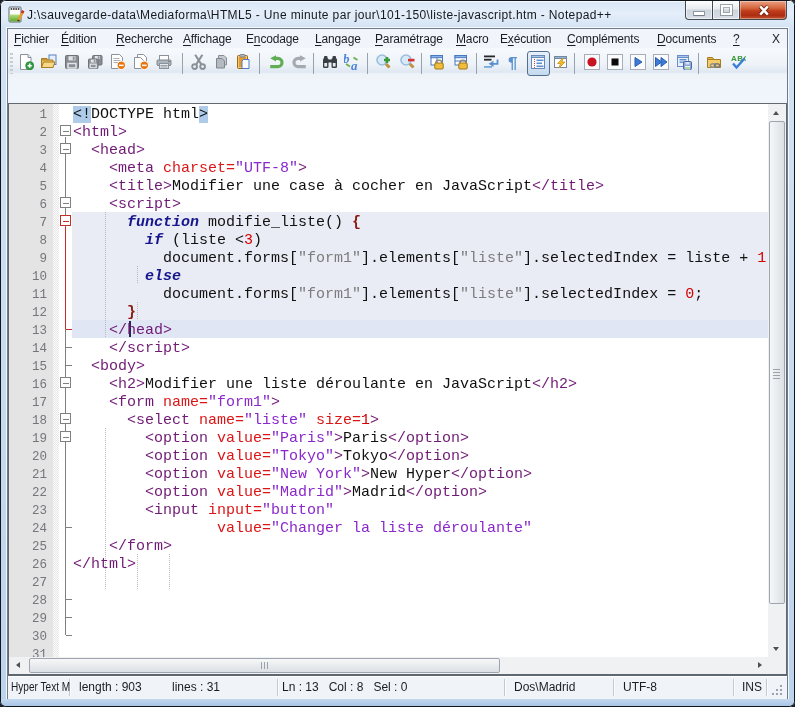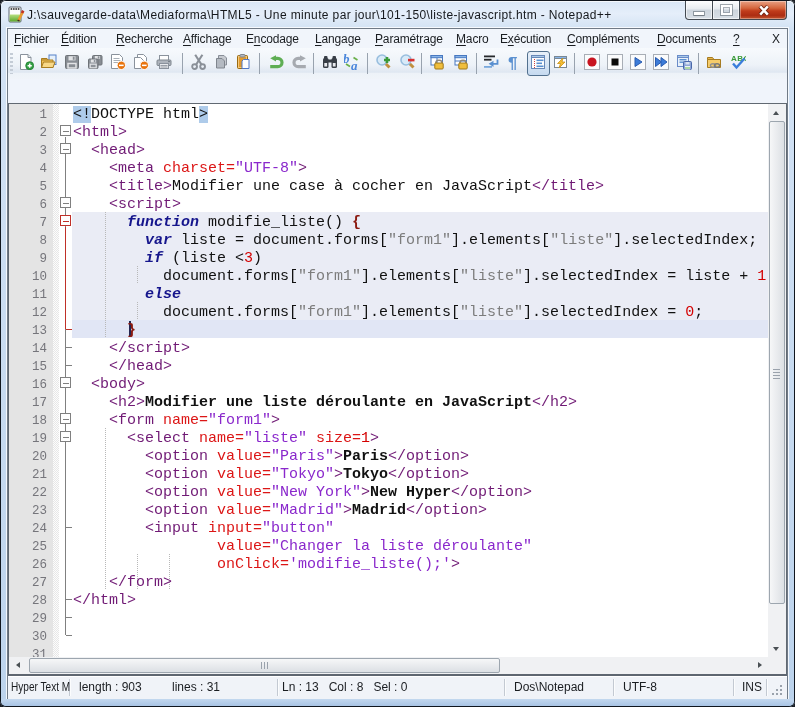--- a/index.html
+++ b/index.html
@@ -36,21 +36,21 @@
 #code div{height:18px;white-space:pre;}
 #nums{position:absolute;left:9px;top:105.5px;width:38px;height:551px;overflow:hidden;text-align:right;color:#75757B;white-space:pre;font-size:12.5px;}
 #nums div{height:18px;}
 .t{color:#701a75;margin-top:16px;}
 .a{color:#DC1616;}
 .s{color:#8A28CC;}
 .k{color:#15158C;font-weight:bold;font-style:italic;}
 .g{color:#7C7C7C;}
 .n{color:#D40000;}
 .b{color:#8B1A10;font-weight:bold;}
-.bd{font-weight:bold;}
+.bd{font-weight:normal;}
 .hl{background:#AECBEA;}
 #jsbg{position:absolute;left:0;top:108px;width:696px;height:108px;background:#EAECF5;}
 #caretline{position:absolute;left:0;top:216px;width:696px;height:18px;background:#E1E6F5;}
 #caret{position:absolute;left:57px;top:217px;width:2px;height:16px;background:#25254F;}
 .ig{position:absolute;width:1px;background:repeating-linear-gradient(#B8B8B8 0 1px,transparent 1px 2px);}
 #vscroll{position:absolute;left:768px;top:104px;width:18px;height:553px;background:#F0F1F3;}
 #hscroll{position:absolute;left:9px;top:657px;width:759px;height:17px;background:#F0F1F3;}
 #corner{position:absolute;left:768px;top:657px;width:18px;height:17px;background:#F0F1F3;}
 .thumb{position:absolute;box-sizing:border-box;border:1px solid #9DA6AF;border-radius:2px;background:linear-gradient(90deg,#F6F7F8,#E9EBEE 50%,#DCE0E4);}
 .thumbh{background:linear-gradient(#F6F7F8,#E9EBEE 50%,#DCE0E4);}
@@ -324,39 +324,37 @@
     <div class="ig" style="left:97px;top:450px;height:36px"></div>
     <div id="caret"></div>
     <div id="code">
         <div><span class="hl">&lt;!</span>DOCTYPE html<span class="hl">&gt;</span></div>
         <div><span class="t">&lt;html&gt;</span></div>
         <div>  <span class="t">&lt;head&gt;</span></div>
         <div>    <span class="t">&lt;meta </span><span class="a">charset=</span><span class="s">"UTF-8"</span><span class="t">&gt;</span></div>
         <div>    <span class="t">&lt;title&gt;</span>Modifier une case à cocher en JavaScript<span class="t">&lt;/title&gt;</span></div>
         <div>    <span class="t">&lt;script&gt;</span></div>
         <div>      <span class="k">function</span> modifie_liste() <span class="b">{</span></div>
-        <div>        <span class="k">var</span> liste = document.forms[<span class="g">"form1"</span>].elements[<span class="g">"liste"</span>].selectedIndex;</div>
         <div>        <span class="k">if</span> (liste &lt;<span class="n">3</span>)</div>
         <div>          document.forms[<span class="g">"form1"</span>].elements[<span class="g">"liste"</span>].selectedIndex = liste + <span class="n">1</span>;</div>
         <div>        <span class="k">else</span></div>
         <div>          document.forms[<span class="g">"form1"</span>].elements[<span class="g">"liste"</span>].selectedIndex = <span class="n">0</span>;</div>
         <div>      <span class="b">}</span></div>
+        <div>    <span class="t">&lt;/head&gt;</span></div>
         <div>    <span class="t">&lt;/script&gt;</span></div>
-        <div>    <span class="t">&lt;/head&gt;</span></div>
         <div>  <span class="t">&lt;body&gt;</span></div>
         <div>    <span class="t">&lt;h2&gt;</span><span class="bd">Modifier une liste déroulante en JavaScript</span><span class="t">&lt;/h2&gt;</span></div>
         <div>    <span class="t">&lt;form </span><span class="a">name=</span><span class="s">"form1"</span><span class="t">&gt;</span></div>
         <div>      <span class="t">&lt;select </span><span class="a">name=</span><span class="s">"liste"</span><span class="a"> size=</span><span class="n">1</span><span class="t">&gt;</span></div>
         <div>        <span class="t">&lt;option </span><span class="a">value=</span><span class="s">"Paris"</span><span class="t">&gt;</span><span class="bd">Paris</span><span class="t">&lt;/option&gt;</span></div>
         <div>        <span class="t">&lt;option </span><span class="a">value=</span><span class="s">"Tokyo"</span><span class="t">&gt;</span><span class="bd">Tokyo</span><span class="t">&lt;/option&gt;</span></div>
         <div>        <span class="t">&lt;option </span><span class="a">value=</span><span class="s">"New York"</span><span class="t">&gt;</span><span class="bd">New Hyper</span><span class="t">&lt;/option&gt;</span></div>
         <div>        <span class="t">&lt;option </span><span class="a">value=</span><span class="s">"Madrid"</span><span class="t">&gt;</span><span class="bd">Madrid</span><span class="t">&lt;/option&gt;</span></div>
         <div>        <span class="t">&lt;input </span><span class="a">input=</span><span class="s">"button"</span></div>
         <div>                <span class="a">value=</span><span class="s">"Changer la liste déroulante"</span></div>
-        <div>                <span class="a">onClick=</span><span class="s">'modifie_liste();'</span><span class="t">&gt;</span></div>
         <div>    <span class="t">&lt;/form&gt;</span></div>
         <div><span class="t">&lt;/html&gt;</span></div>
       </div>
   </div>
   <div id="nums" class="mono"><div>1</div><div>2</div><div>3</div><div>4</div><div>5</div><div>6</div><div>7</div><div>8</div><div>9</div><div>10</div><div>11</div><div>12</div><div>13</div><div>14</div><div>15</div><div>16</div><div>17</div><div>18</div><div>19</div><div>20</div><div>21</div><div>22</div><div>23</div><div>24</div><div>25</div><div>26</div><div>27</div><div>28</div><div>29</div><div>30</div><div>31</div></div>
   <svg class="abs" style="left:59px;top:104px" width="13" height="553" viewBox="0 0 13 553" shape-rendering="crispEdges">
     <line x1="6.5" y1="32.5" x2="6.5" y2="531" stroke="#808080"></line>
     <line x1="6.5" y1="243" x2="12.5" y2="243" stroke="#808080"></line>
     <line x1="6.5" y1="261" x2="12.5" y2="261" stroke="#808080"></line>
     <line x1="6.5" y1="423" x2="12.5" y2="423" stroke="#808080"></line>
@@ -402,21 +400,21 @@
     <div class="ssep" style="left:61px"></div>
     <div class="ssep" style="left:269px"></div>
     <div class="ssep" style="left:496px"></div>
     <div class="ssep" style="left:605px"></div>
     <div class="ssep" style="left:725px"></div>
     <div class="ssep" style="left:758px"></div>
     <div class="stxt" style="left:3px;width:70px;overflow:hidden;transform:scaleX(.84);transform-origin:0 0">Hyper Text Mar</div>
     <div class="stxt" style="left:71px">length : 903</div>
     <div class="stxt" style="left:164px">lines : 31</div>
     <div class="stxt" style="left:274px">Ln : 13&nbsp;&nbsp;&nbsp;Col : 8&nbsp;&nbsp;&nbsp;Sel : 0</div>
-    <div class="stxt" style="left:506px">Dos\Notepad</div>
+    <div class="stxt" style="left:506px">Dos\Madrid</div>
     <div class="stxt" style="left:615px">UTF-8</div>
     <div class="stxt" style="left:734px">INS</div>
     <svg class="abs" style="left:763px;top:8px" width="13" height="13" viewBox="0 0 13 13">
         <g fill="#9AA2AC">
           <rect x="9" y="1" width="2" height="2"></rect>
           <rect x="5" y="5" width="2" height="2"></rect>
           <rect x="9" y="5" width="2" height="2"></rect>
           <rect x="1" y="9" width="2" height="2"></rect>
           <rect x="5" y="9" width="2" height="2"></rect>
           <rect x="9" y="9" width="2" height="2"></rect>

